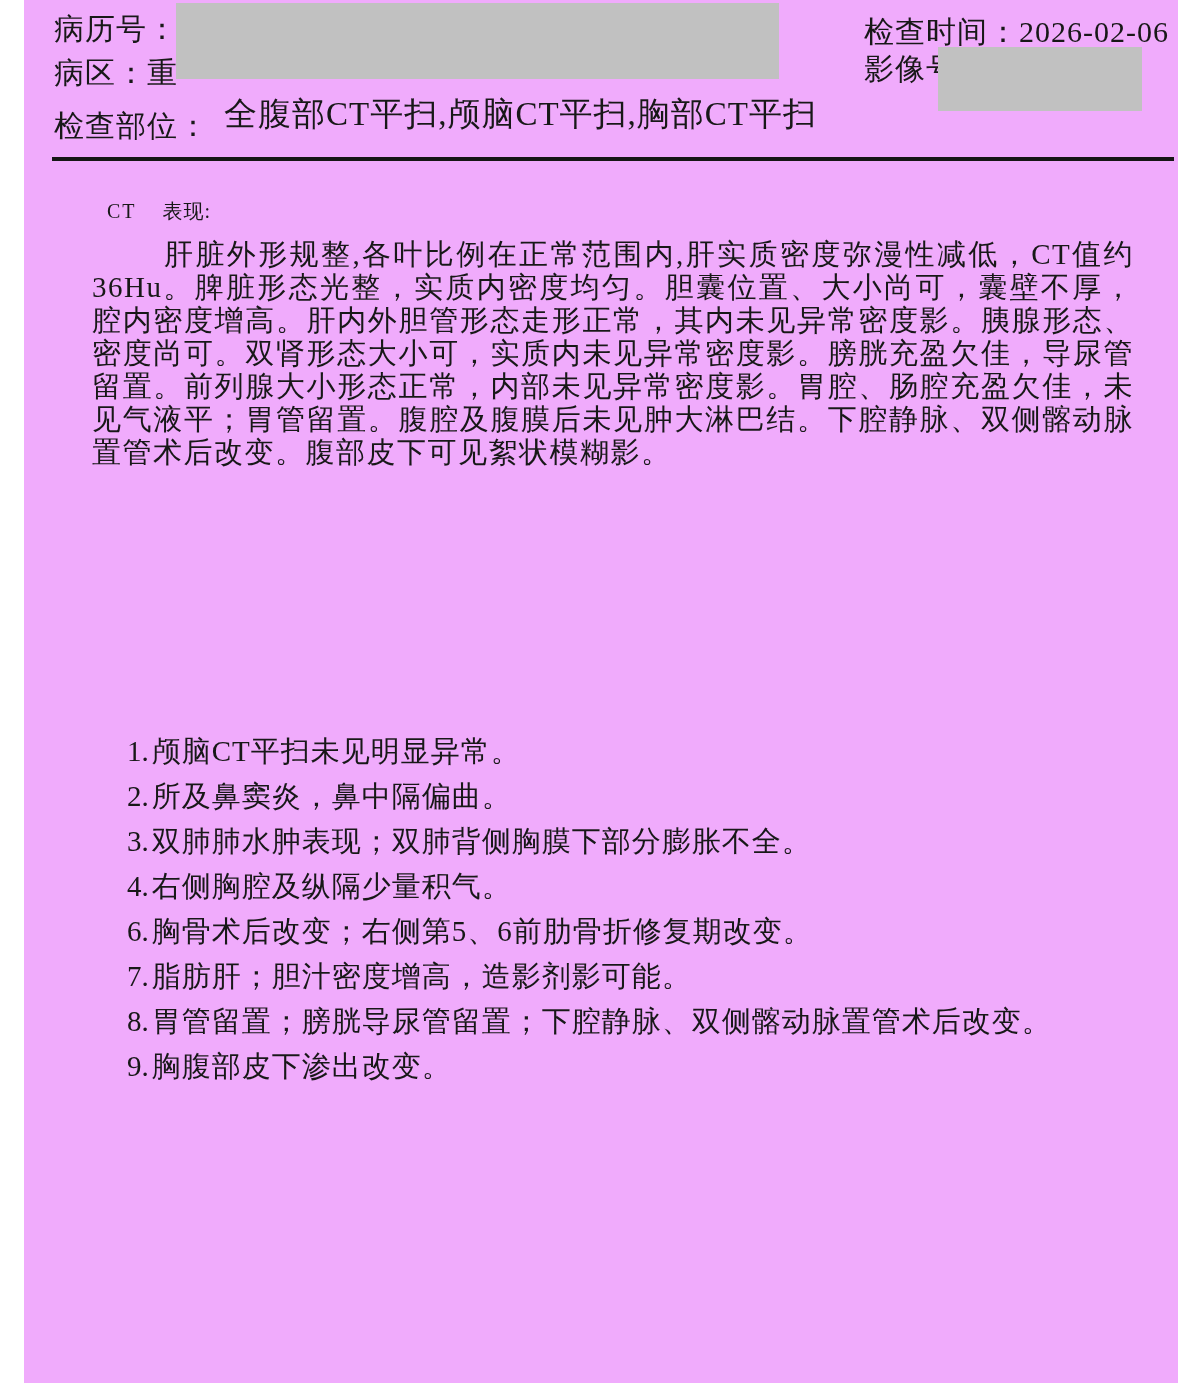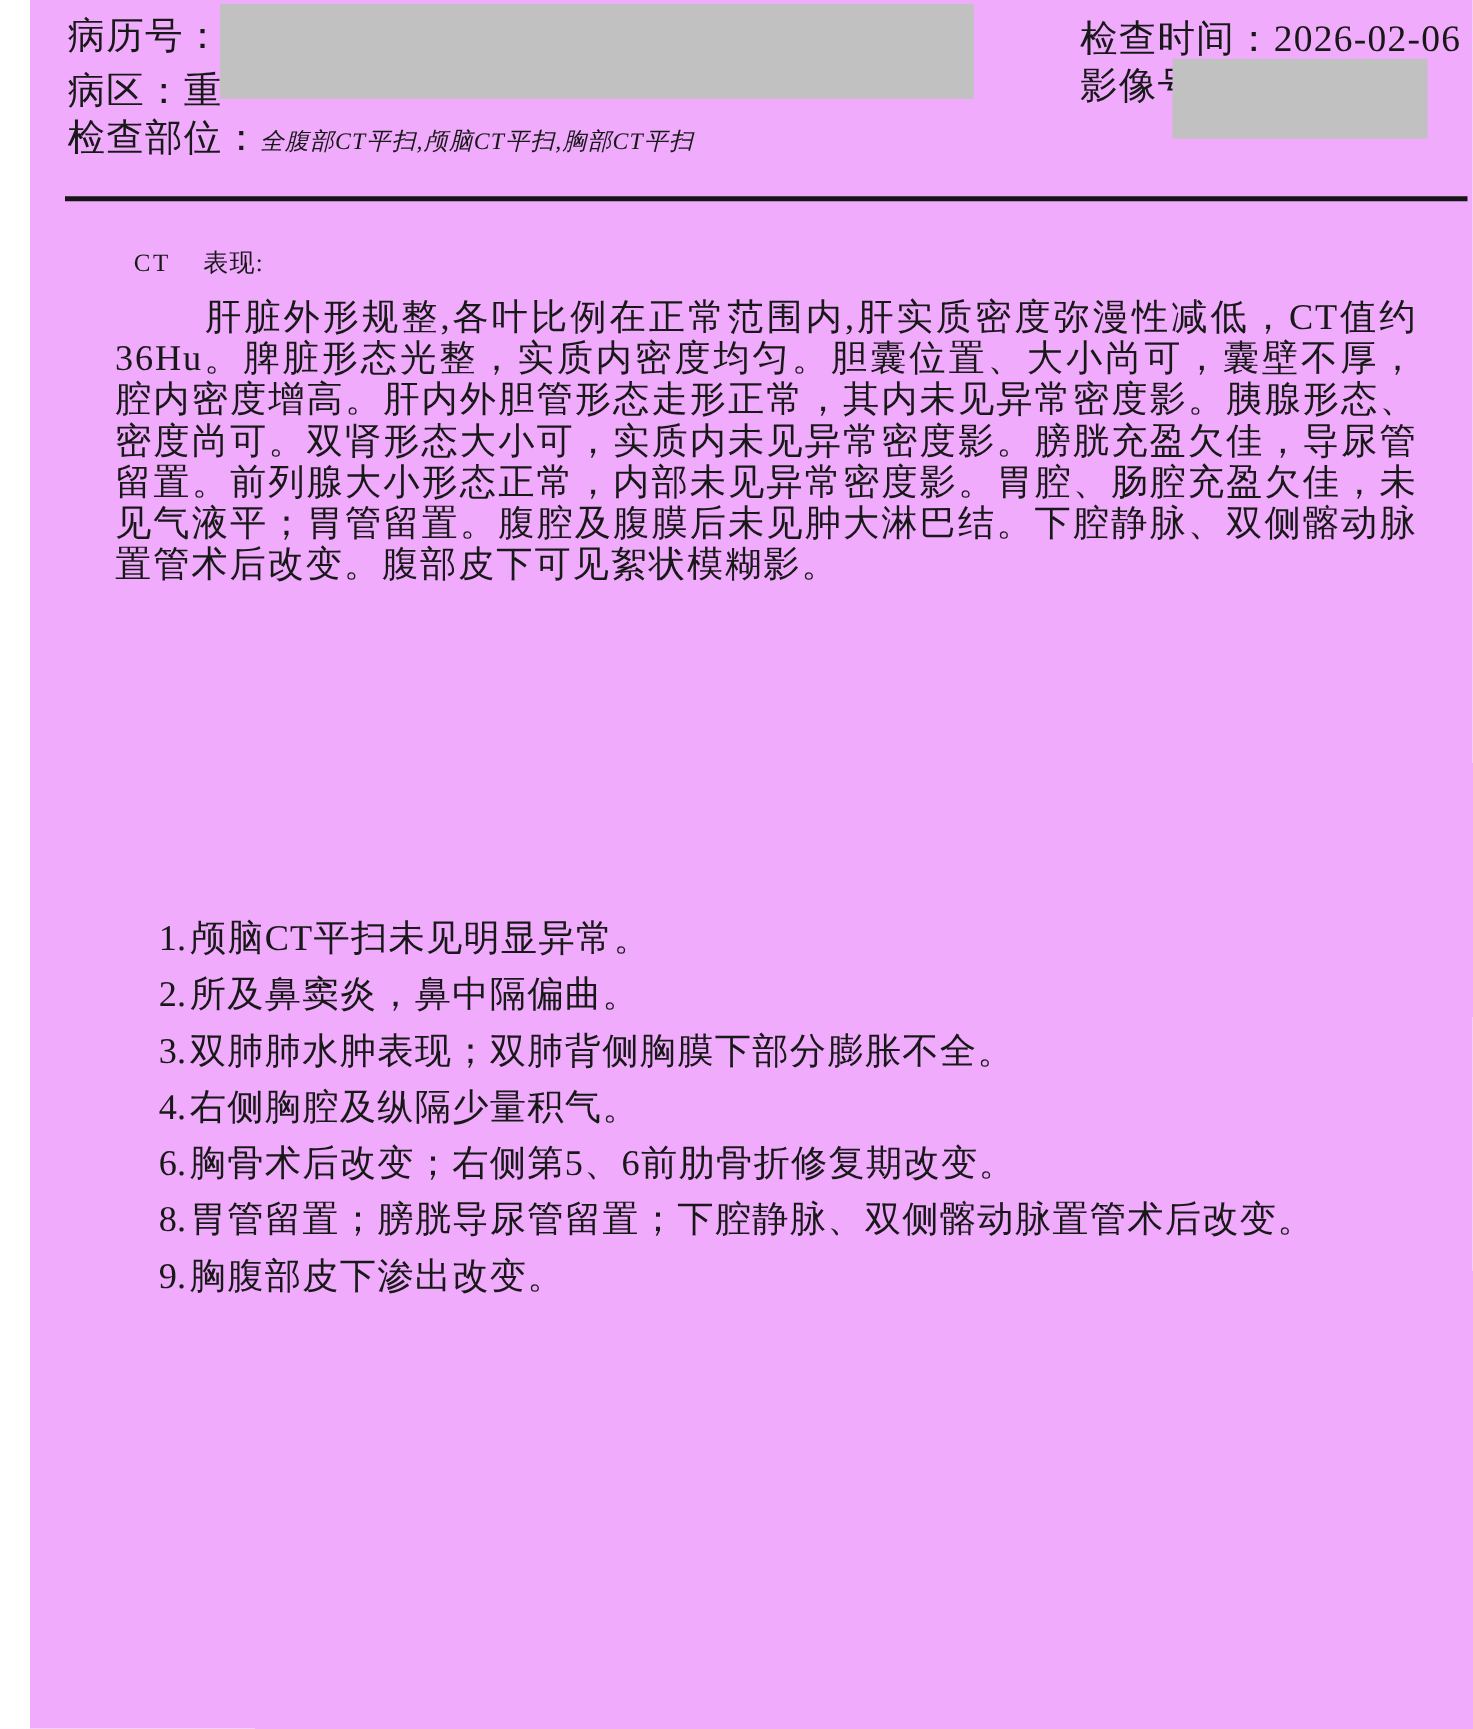--- a/index.html
+++ b/index.html
@@ -22,22 +22,22 @@
     position: absolute;
     font-size: 30px;
     line-height: 34px;
     white-space: nowrap;
     letter-spacing: 1px;
   }
   .pos-record   { left: 30px;  top: 12px; }
   .pos-ward     { left: 30px;  top: 56px; }
   .pos-examtime { left: 840px; top: 15px; }
   .pos-imageno  { left: 840px; top: 52px; }
-  .pos-site-lab { left: 30px;  top: 94px; }
-  .pos-site-val { left: 184px; top: 97px; font-size: 19px; font-style: italic; }
+  .pos-site-lab { left: 30px;  top: 109px; }
+  .pos-site-val { left: 200px; top: 97px; font-size: 33px; }
   .redaction {
     position: absolute;
     background: #c1c1c1;
   }
   .redact-left  { left: 152px; top: 3px;  width: 603px; height: 76px; }
   .redact-right { left: 914px; top: 47px; width: 204px; height: 64px; }
   .rule {
     position: absolute;
     left: 28px;
     top: 157px;
@@ -129,20 +129,21 @@
 
       <div class="imp-item"><span class="imp-num">2.</span><span>所及鼻窦炎，鼻中隔偏曲。</span></div>
 
       <div class="imp-item"><span class="imp-num">3.</span><span>双肺肺水肿表现；双肺背侧胸膜下部分膨胀不全。</span></div>
 
       <div class="imp-item"><span class="imp-num">4.</span><span>右侧胸腔及纵隔少量积气。</span></div>
 
 
       <div class="imp-item"><span class="imp-num">6.</span><span>胸骨术后改变；右侧第5、6前肋骨折修复期改变。</span></div>
 
+      <div class="imp-item"><span class="imp-num">7.</span><span>脂肪肝；胆汁密度增高，造影剂影可能。</span></div>
 
       <div class="imp-item"><span class="imp-num">8.</span><span>胃管留置；膀胱导尿管留置；下腔静脉、双侧髂动脉置管术后改变。</span></div>
 
       <div class="imp-item"><span class="imp-num">9.</span><span>胸腹部皮下渗出改变。</span></div>
     </div>
 
   </div>
 </div>
 
 </body></html>

